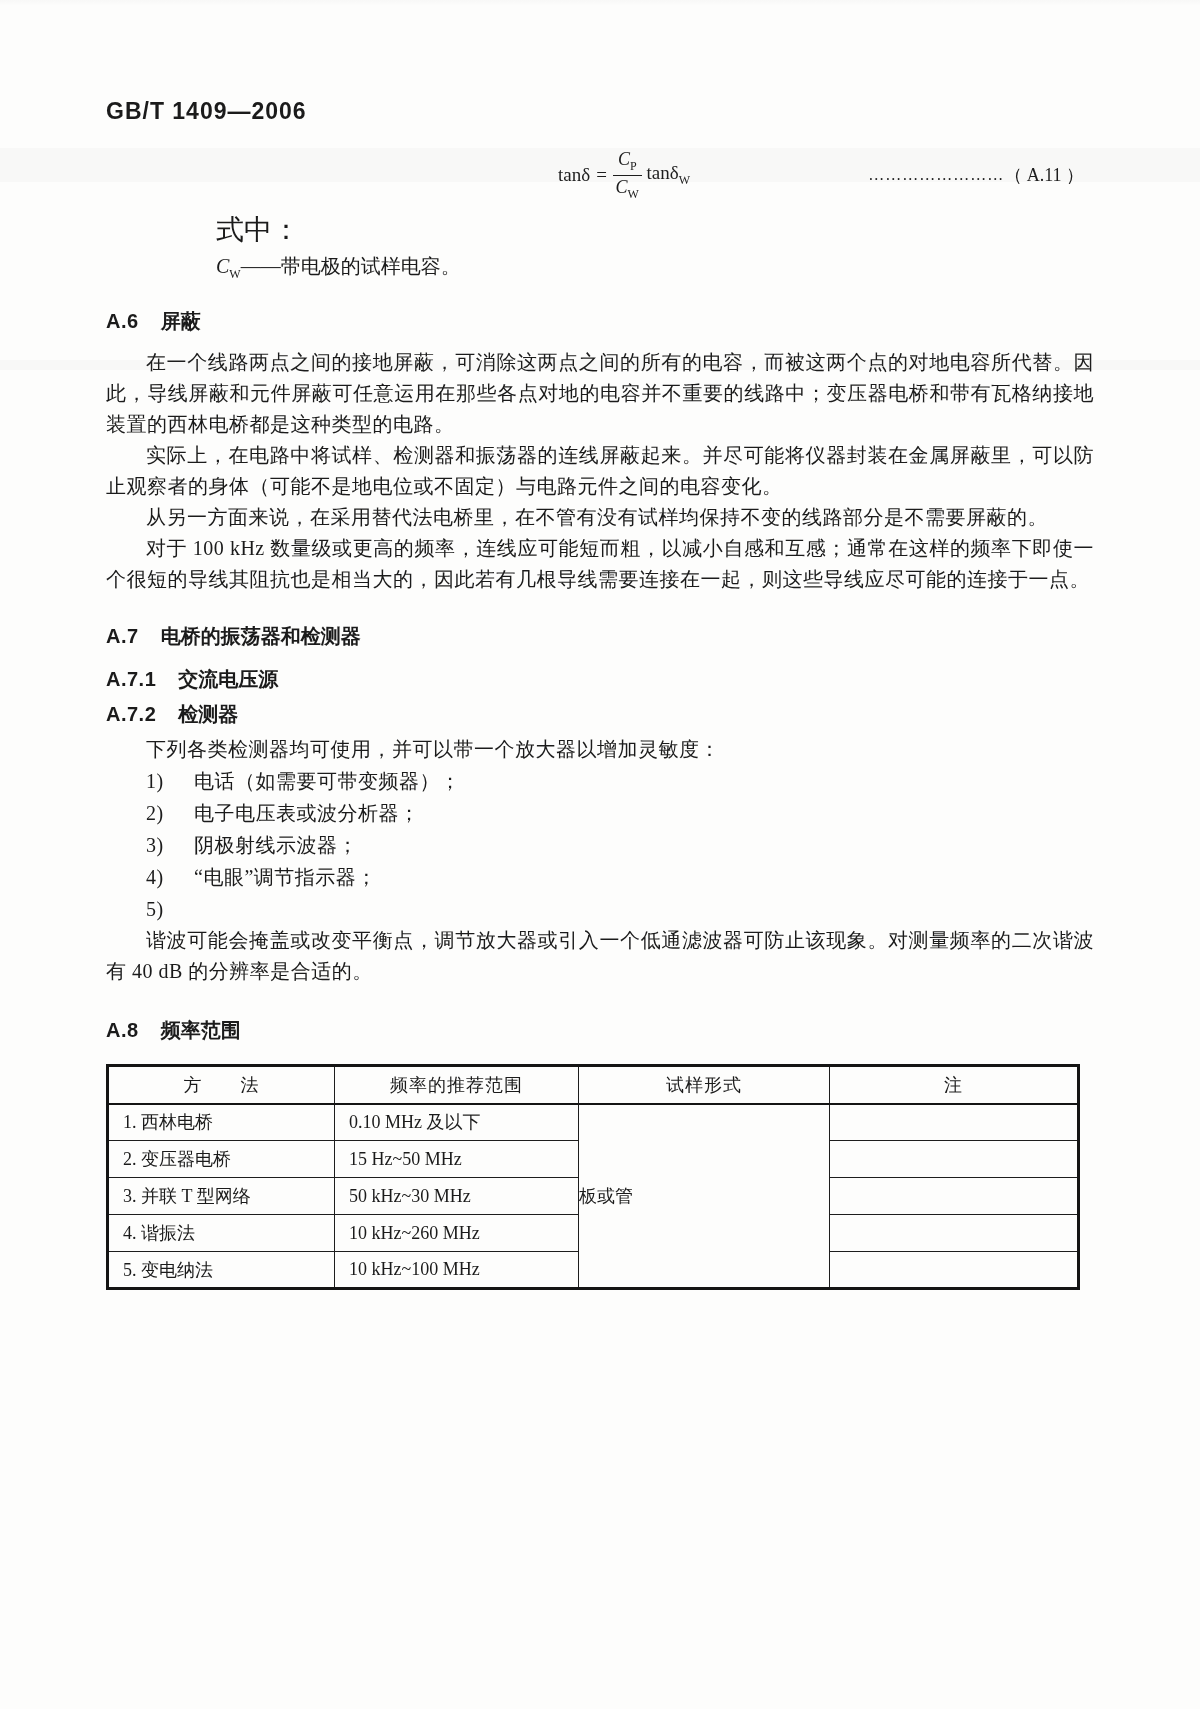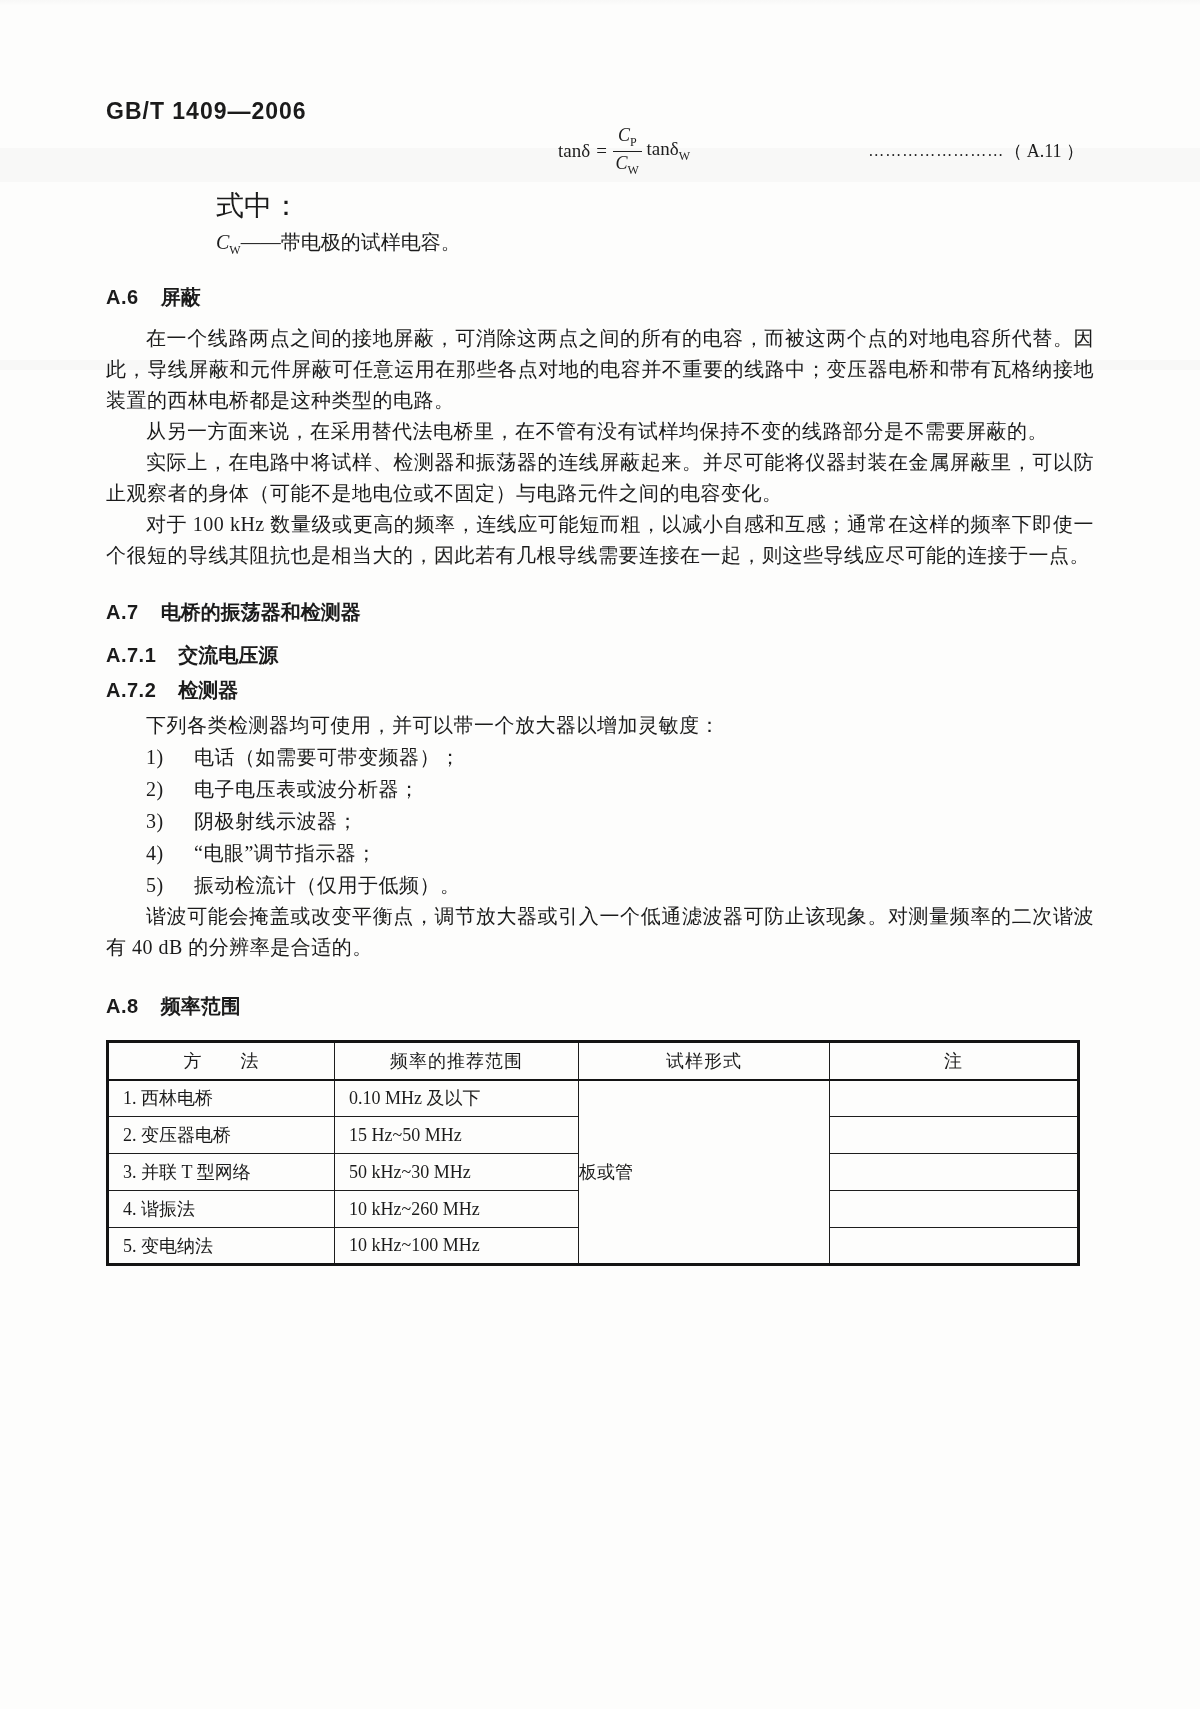--- a/index.html
+++ b/index.html
@@ -30,20 +30,21 @@
     font-family: "Liberation Sans", "DejaVu Sans", sans-serif;
     font-weight: bold;
     font-size: 23px;
     letter-spacing: 1px;
   }
 
   
   .formula-row {
     display: flex;
     align-items: center;
+    margin-top: 24px;
     height: 52px;
   }
   .formula {
     margin-left: 452px;
     display: inline-flex;
     align-items: center;
     font-size: 19px;
     white-space: nowrap;
   }
   .formula .op { margin: 0 6px; }
@@ -172,22 +173,22 @@
   <div class="where-line">
     <span class="sym-c">C</span><sub>W</sub><span>——</span><span>带电极的试样电容。</span>
   </div>
 
   <div class="sec-heading h-a6">
     <span class="sec-num">A.6</span>
     <span>屏蔽</span>
   </div>
   <div class="para-block">
     <p class="para">在一个线路两点之间的接地屏蔽，可消除这两点之间的所有的电容，而被这两个点的对地电容所代替。因此，导线屏蔽和元件屏蔽可任意运用在那些各点对地的电容并不重要的线路中；变压器电桥和带有瓦格纳接地装置的西林电桥都是这种类型的电路。</p>
+    <p class="para">实际上，在电路中将试样、检测器和振荡器的连线屏蔽起来。并尽可能将仪器封装在金属屏蔽里，可以防止观察者的身体（可能不是地电位或不固定）与电路元件之间的电容变化。</p>
     <p class="para">从另一方面来说，在采用替代法电桥里，在不管有没有试样均保持不变的线路部分是不需要屏蔽的。</p>
-    <p class="para">实际上，在电路中将试样、检测器和振荡器的连线屏蔽起来。并尽可能将仪器封装在金属屏蔽里，可以防止观察者的身体（可能不是地电位或不固定）与电路元件之间的电容变化。</p>
     <p class="para">对于 100 kHz 数量级或更高的频率，连线应可能短而粗，以减小自感和互感；通常在这样的频率下即使一个很短的导线其阻抗也是相当大的，因此若有几根导线需要连接在一起，则这些导线应尽可能的连接于一点。</p>
   </div>
 
   <div class="sec-heading h-a7">
     <span class="sec-num">A.7</span>
     <span>电桥的振荡器和检测器</span>
   </div>
 
   <div class="sec-heading h-a71">
     <span class="sec-num">A.7.1</span>
@@ -212,21 +213,20 @@
     <div class="detector-item">
       <span class="item-num">3)</span>
       <span>阴极射线示波器；</span>
     </div>
     <div class="detector-item">
       <span class="item-num">4)</span>
       <span>“电眼”调节指示器；</span>
     </div>
     <div class="detector-item">
       <span class="item-num">5)</span>
-      <span>振动检流计（仅用于低频）。</span>
     </div>
   </div>
 
   <p class="para">谐波可能会掩盖或改变平衡点，调节放大器或引入一个低通滤波器可防止该现象。对测量频率的二次谐波有 40 dB 的分辨率是合适的。</p>
 
   <div class="sec-heading h-a8">
     <span class="sec-num">A.8</span>
     <span>频率范围</span>
   </div>
 

